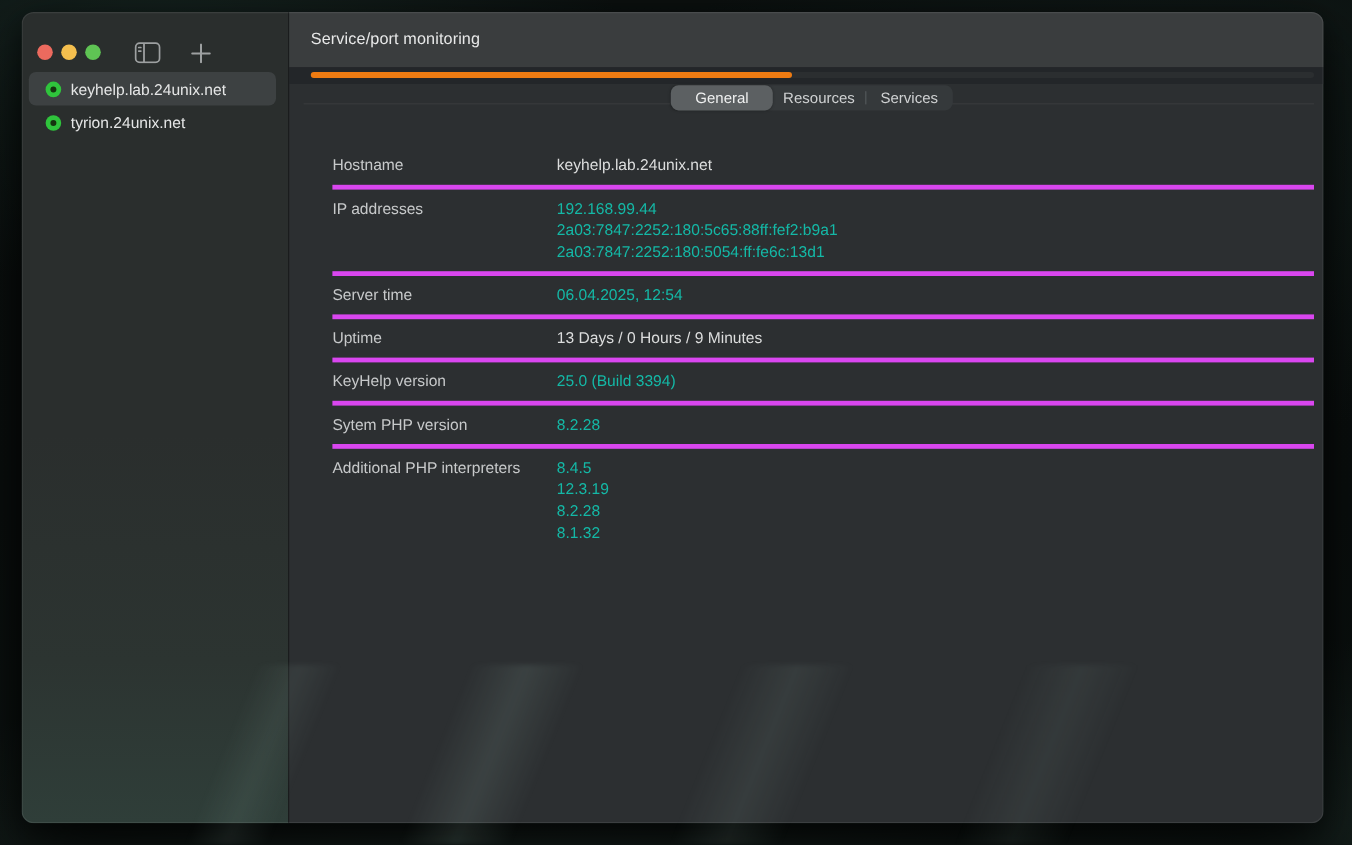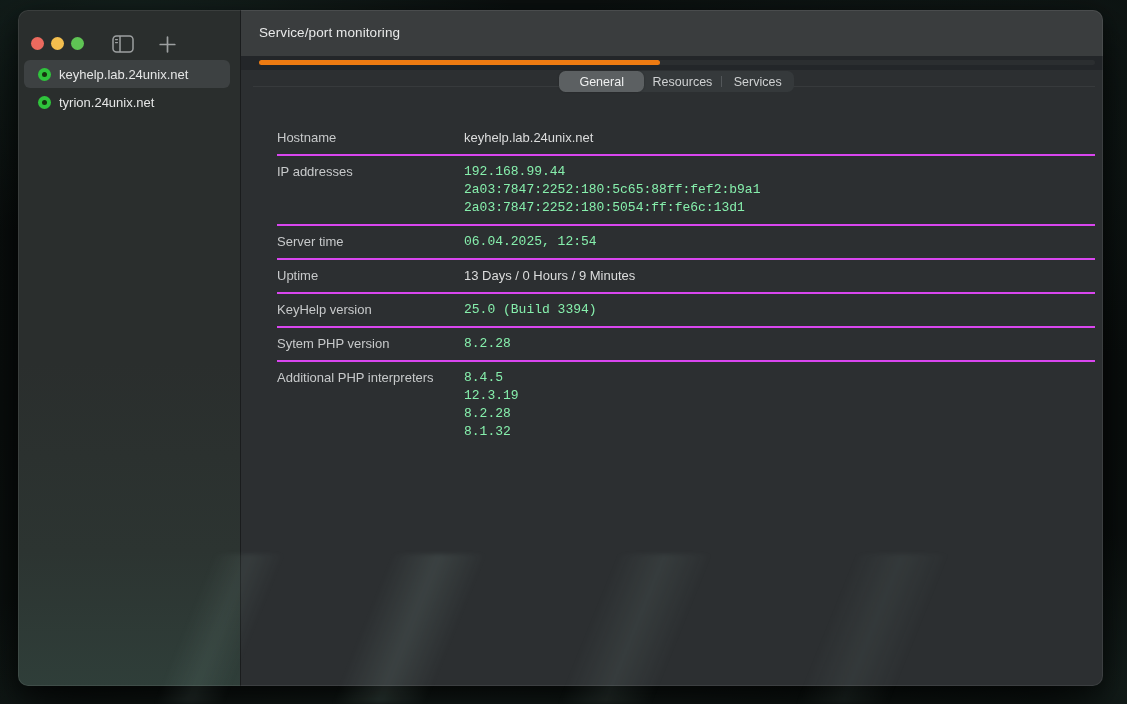--- a/index.html
+++ b/index.html
@@ -72,26 +72,26 @@
   .seg { border:none; background:transparent; color:#cfd1d2; font-size:12.5px;
     font-family:"Liberation Sans",sans-serif; border-radius:6.5px; cursor:default;
     display:flex; align-items:center; justify-content:center; }
   .seg.selected { background:#5c6062; color:#eff0f0; font-weight:500;
     box-shadow:0 0 2px rgba(0,0,0,.25); }
   .seg-general { width:93px; } .seg-resources { width:83px; } .seg-services { width:79px; }
   .seg-sep { width:1px; height:11px; background:#53575a; align-self:center; }
 
   .content { position:absolute; left:0; right:0; top:92px; bottom:0; }
   .rows { position:absolute; left:36px; right:8px; top:20px; }
-  .row { display:flex; align-items:flex-start; padding:7px 0; border-bottom:2px solid #d946ef; }
+  .row { display:flex; align-items:flex-start; padding:7px 0; border-bottom:4px solid #d946ef; }
   .row:last-child { border-bottom:none; }
   .row-label { width:187px; flex:none; color:#c7c9ca; font-size:13px; line-height:18px; }
   .row-values { line-height:18px; }
   .row-values.sans { color:#dcdddd; font-size:13px; }
-  .row-values.mono { font-family:Liberation Mono, monospace; font-size:13px; color:#86efac; }
+  .row-values.mono { font-family:Liberation Sans, sans-serif; font-size:13px; color:#14b8a6; }
   .vline { white-space:pre; }
 </style>
 </head>
 <body>
 
 <div class="desktop">
   <div class="window">
 
     <div class="sidebar">
       <div class="traffic">

